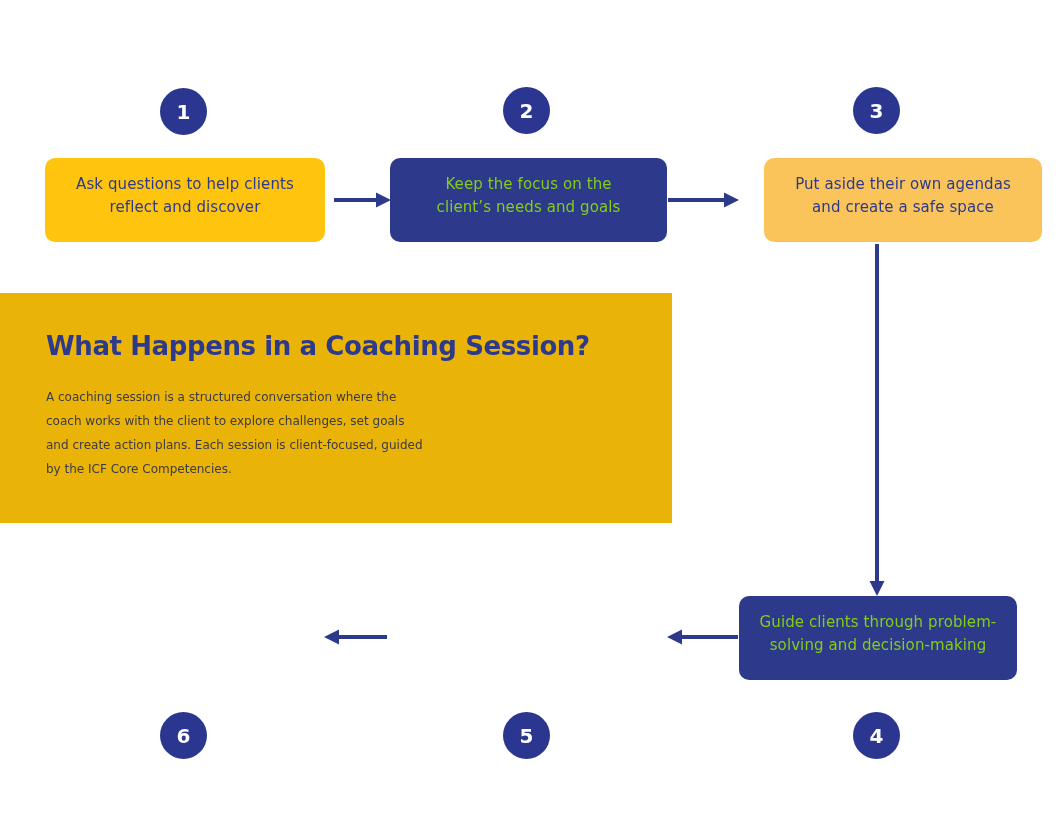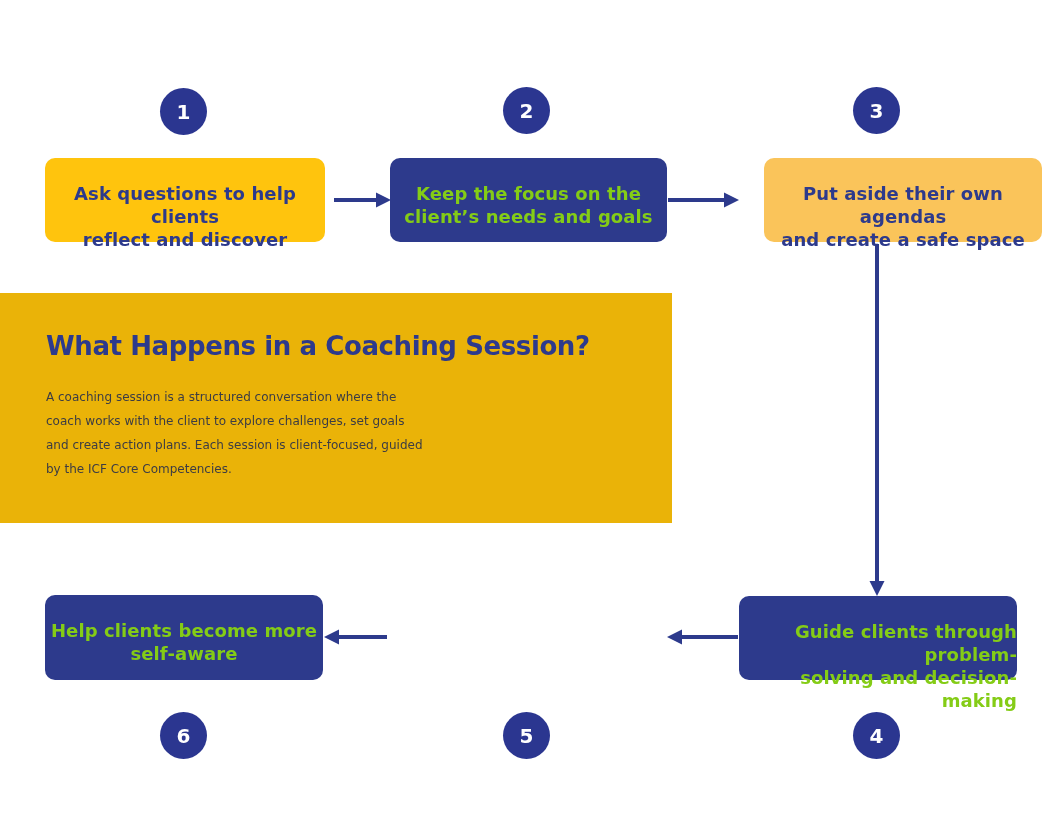--- a/index.html
+++ b/index.html
@@ -40,35 +40,35 @@
     line-height: 24px;
     color: #3c3c44;
     white-space: pre-line;
   }
 
   
   .step-box {
     position: absolute;
     border-radius: 10px;
     text-align: center;
-    font-weight: 700;
-    font-size: 18px;
+    font-weight: 400;
+    font-size: 15px;
     line-height: 23px;
-    padding-top: 24px;
+    padding-top: 15px;
     white-space: pre-line;
     letter-spacing: 0.1px;
   }
   .bg-yellow       { background: #ffc40d; color: #2d3a8c; }
   .bg-yellow-light { background: #fac45a; color: #2d3a8c; }
   .bg-blue         { background: #2d3a8c; color: #84cc16; }
 
   .box-1 { left: 45px;  top: 158px; width: 280px; height: 84px; }
   .box-2 { left: 390px; top: 158px; width: 277px; height: 84px; }
   .box-3 { left: 764px; top: 158px; width: 278px; height: 84px; }
-  .box-4 { left: 739px; top: 596px; width: 278px; height: 84px; text-align: right; }
+  .box-4 { left: 739px; top: 596px; width: 278px; height: 84px; }
   .box-5 { left: 388px; top: 595px; width: 278px; height: 85px; }
   .box-6 { left: 45px;  top: 595px; width: 278px; height: 85px; }
 
   
   .badge {
     position: absolute;
     width: 47px; height: 47px;
     border-radius: 50%;
     background: #2b3690;
     color: #ffffff;
@@ -149,16 +149,14 @@
   </div>
 
   <div class="step-box box-1 bg-yellow">Ask questions to help clients
 reflect and discover</div>
   <div class="step-box box-2 bg-blue">Keep the focus on the
 client’s needs and goals</div>
   <div class="step-box box-3 bg-yellow-light">Put aside their own agendas
 and create a safe space</div>
   <div class="step-box box-4 bg-blue">Guide clients through problem-
 solving and decision-making</div>
-  <div class="step-box box-6 bg-blue">Help clients become more
-self-aware</div>
 
 </div>
 
 </body></html>

